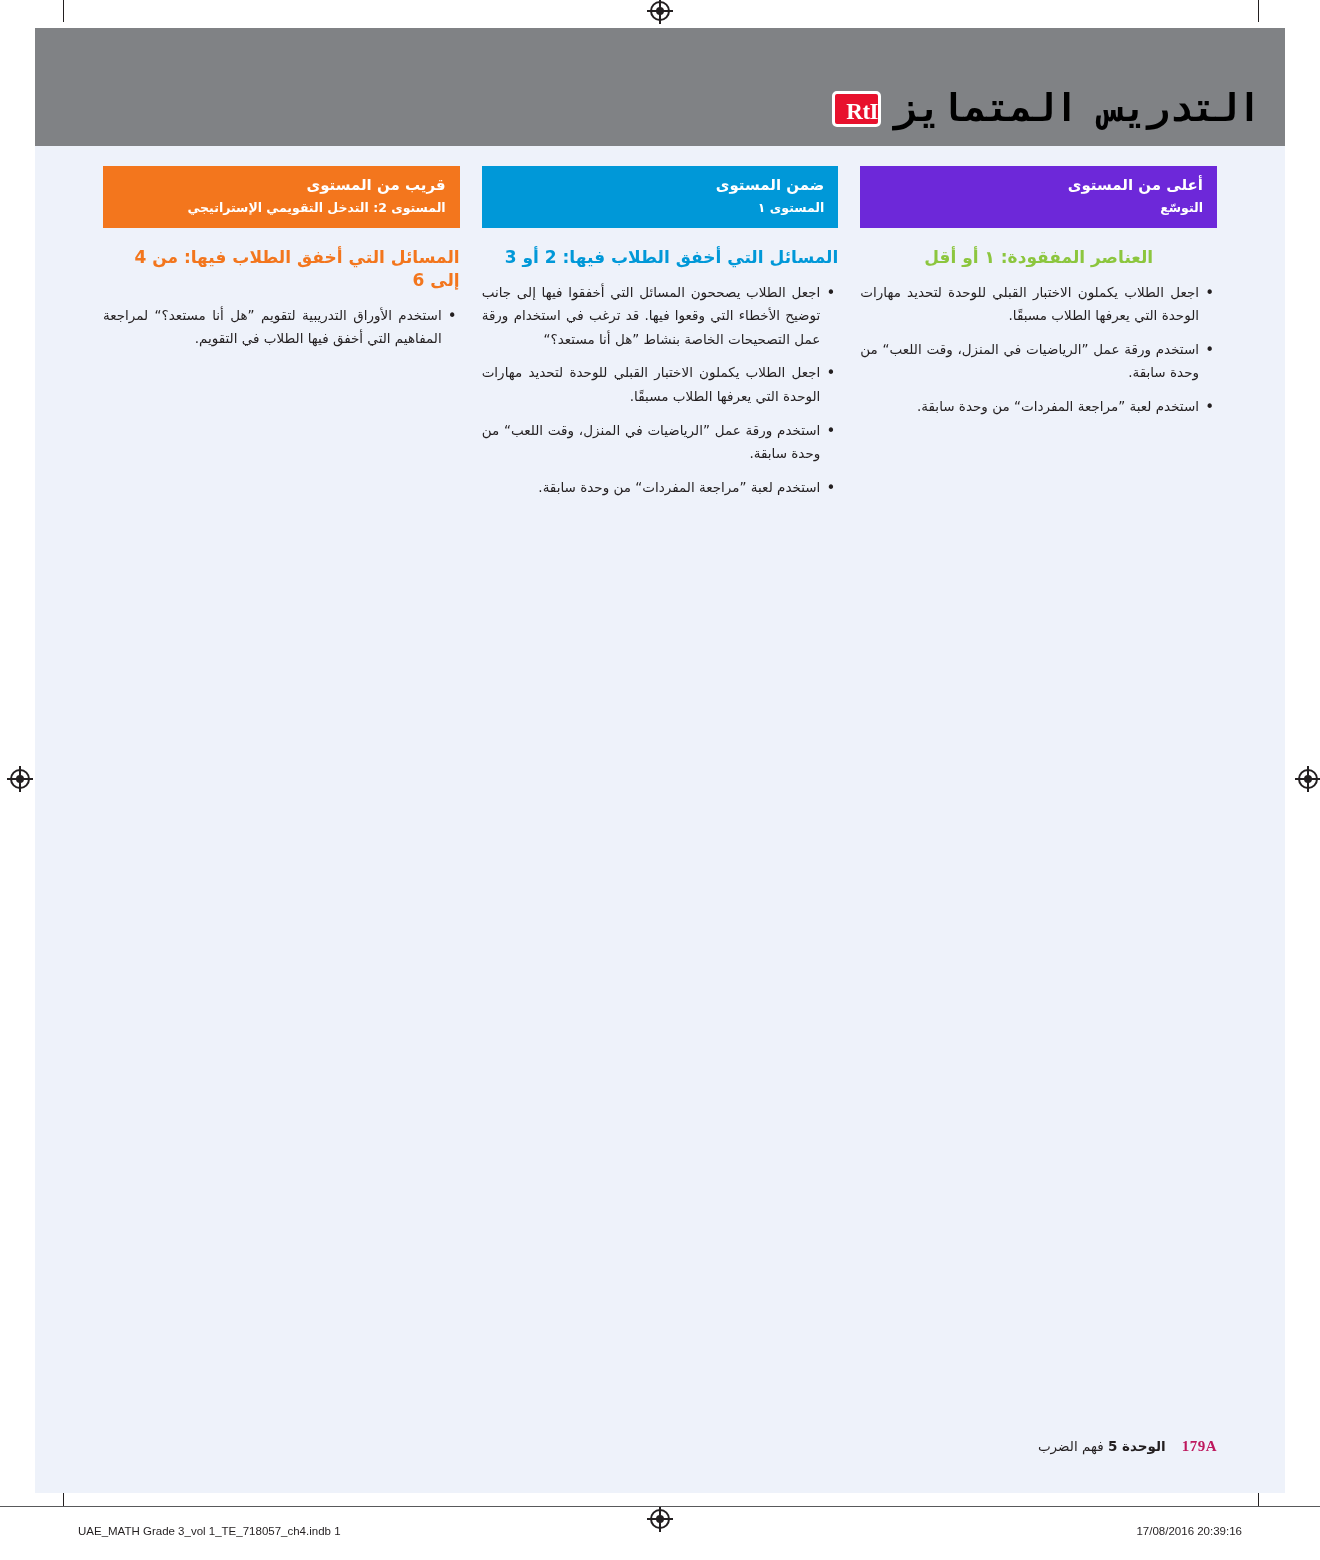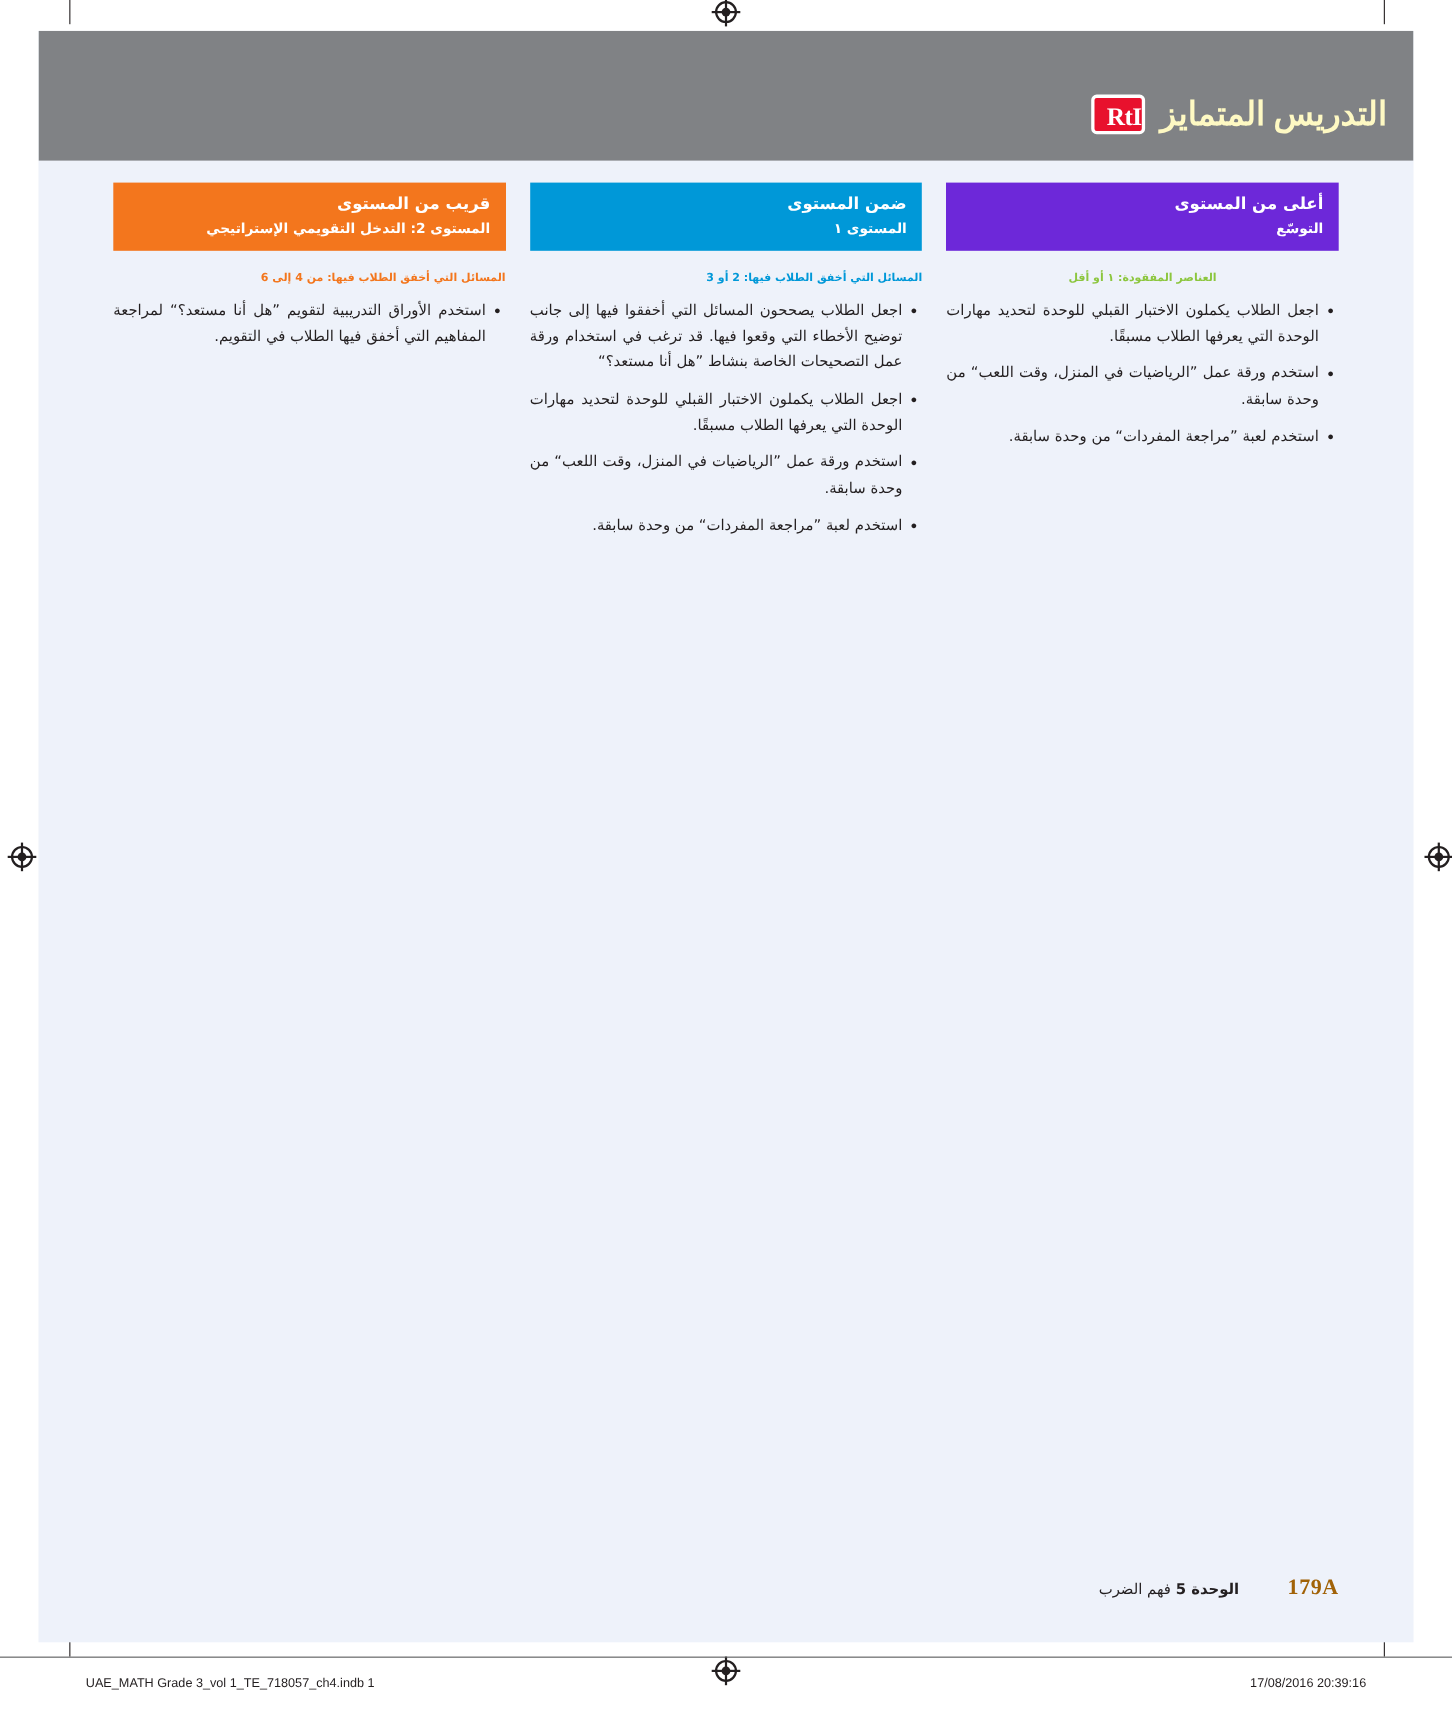--- a/index.html
+++ b/index.html
@@ -90,24 +90,24 @@
     font-family: "Liberation Serif", serif;
     font-weight: bold;
     font-size: 23px;
     line-height: 36px;
     text-align: center;
     letter-spacing: -0.5px;
     box-sizing: border-box;
     padding-left: 43px;
   }
   .band-title {
-    color: #fef9c3;
-    font-family: Liberation Serif, serif;
-    font-weight: bold;
-    font-size: 30px;
+    color: #000000;
+    font-family: Liberation Mono, monospace;
+    font-weight: bold;
+    font-size: 38px;
     letter-spacing: 0px;
   }
 
   
   .columns {
     position: absolute;
     top: 138px;
     right: 68px;
     left: 68px;
     display: flex;
@@ -134,21 +134,21 @@
     font-weight: bold;
     margin-top: 6px;
     line-height: 1.25;
   }
   .head-orange { background: #f3761d; }
   .head-blue   { background: #0098d8; }
   .head-green  { background: #6d28d9; }
 
   .col-lead {
     margin-top: 18px;
-    font-size: 10px;
+    font-size: 17px;
     font-weight: bold;
     line-height: 1.35;
   }
   .lead-orange { color: #f3761d; }
   .lead-blue   { color: #0098d8; }
   .lead-green  { color: #8cc63e; text-align: center; }
 
   ul.bullets {
     margin: 12px 0 0 0;
     padding: 0 18px 0 0;
@@ -177,24 +177,23 @@
     right: 68px;
     bottom: 38px;
     display: flex;
     flex-direction: row;
     align-items: baseline;
     gap: 16px;
   }
   .folio {
     font-family: "Liberation Serif", serif;
     font-weight: bold;
-    font-size: 20px;
-    color: #a16207;
+    font-size: 15px;
+    color: #be185d;
     letter-spacing: 0.5px;
-    margin-left: 28px;
   }
   .folio-text {
     font-size: 13.5px;
     color: #231f20;
   }
   .folio-text b { font-weight: bold; }
 
   
   .slug {
     position: absolute;

